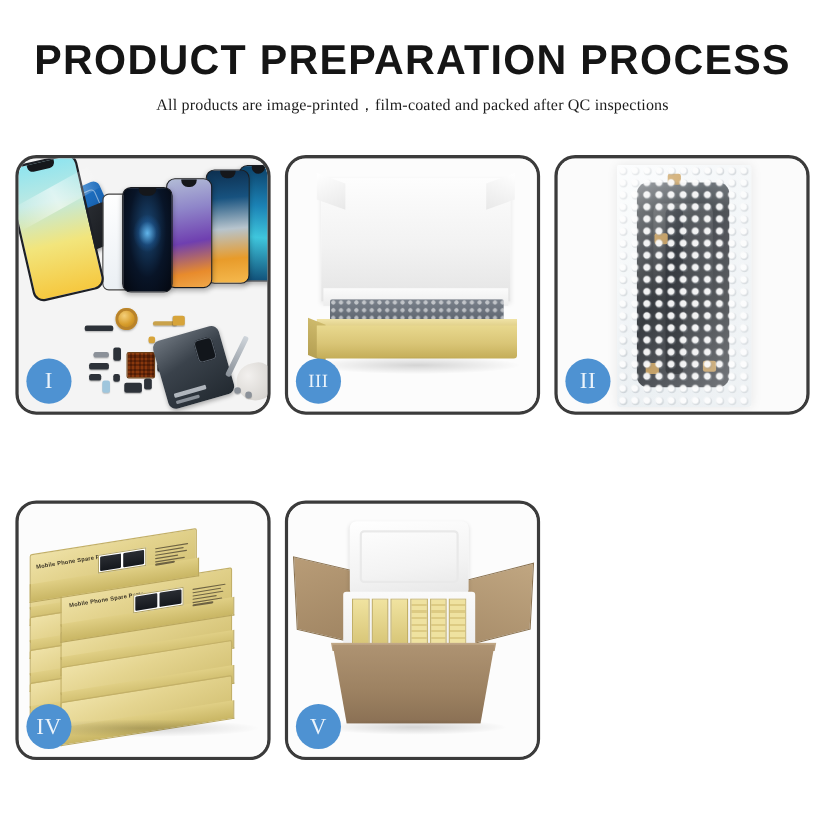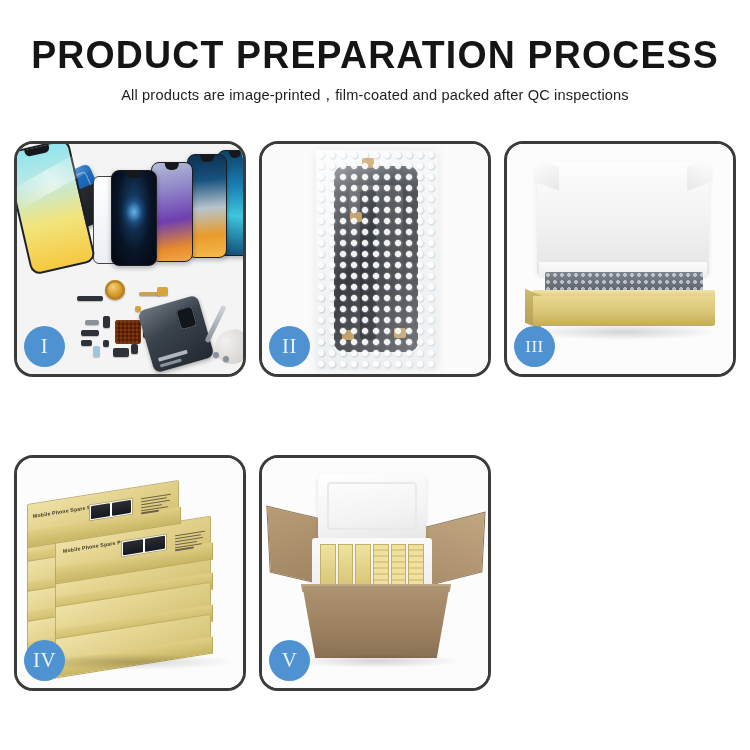--- a/index.html
+++ b/index.html
@@ -35,21 +35,21 @@
     font-size: 38px;
     font-weight: 700;
     letter-spacing: 1.2px;
     color: #151515;
     line-height: 1.05;
     margin: 0;
     white-space: nowrap;
     transform: scaleX(0.985);
   }
   .subtitle {
-    font-family: Liberation Sans, sans-serif;
+    font-family: Liberation Serif, serif;
     font-size: 14.6px;
     font-weight: 400;
     color: #1d1d1d;
     margin: 10px 0 0 0;
     letter-spacing: 0.15px;
     white-space: nowrap;
   }
 
   
   .grid {
@@ -629,47 +629,47 @@
         <div class="p1-tweez"></div>
         <div class="p1-hand"></div>
         <div class="part lt" style="left:196px;top:208px;width:6px;height:6px;border-radius:50%;"></div>
         <div class="part lt" style="left:206px;top:212px;width:6px;height:6px;border-radius:50%;"></div>
       </div>
       <div class="badge">I</div>
     </div>
 
     <div class="panel">
       <div class="panel-stage">
+        <div style="position:absolute;inset:0;background:#fcfcfc;"></div>
+        <div class="p3-lid"></div>
+        <div class="p3-foam"></div>
+        <div class="p3-fill"></div>
+        <div class="p3-rim"></div>
+        <div class="p3-side"></div>
+        <div class="p3-front"></div>
+        <div class="shadow-soft" style="left:24px;top:180px;width:186px;height:16px;"></div>
+      </div>
+      <div class="badge wide">III</div>
+    </div>
+
+    <div class="panel">
+      <div class="panel-stage">
         <div style="position:absolute;inset:0;background:#fbfbfb;"></div>
         <div class="p2-bag">
           <div class="p2-inner"></div>
           <div class="p2-flexstrip"></div>
           <div class="p2-tape" style="left:46px;top:8px;"></div>
           <div class="p2-tape" style="left:34px;top:62px;"></div>
           <div class="p2-tape" style="left:26px;top:180px;"></div>
           <div class="p2-tape" style="left:78px;top:178px;"></div>
           <div class="p2-bubbles"></div>
           <div class="p2-sheen"></div>
         </div>
       </div>
       <div class="badge">II</div>
-    </div>
-
-    <div class="panel">
-      <div class="panel-stage">
-        <div style="position:absolute;inset:0;background:#fcfcfc;"></div>
-        <div class="p3-lid"></div>
-        <div class="p3-foam"></div>
-        <div class="p3-fill"></div>
-        <div class="p3-rim"></div>
-        <div class="p3-side"></div>
-        <div class="p3-front"></div>
-        <div class="shadow-soft" style="left:24px;top:180px;width:186px;height:16px;"></div>
-      </div>
-      <div class="badge wide">III</div>
     </div>
 
     <div class="panel">
       <div class="panel-stage">
         <div style="position:absolute;inset:0;background:#fcfcfc;"></div>
         <div class="stack">
 
           <div class="sbox" style="left:2px;top:46px;width:112px;height:24px;">
               <div class="top"></div>
               <div class="front"></div>

